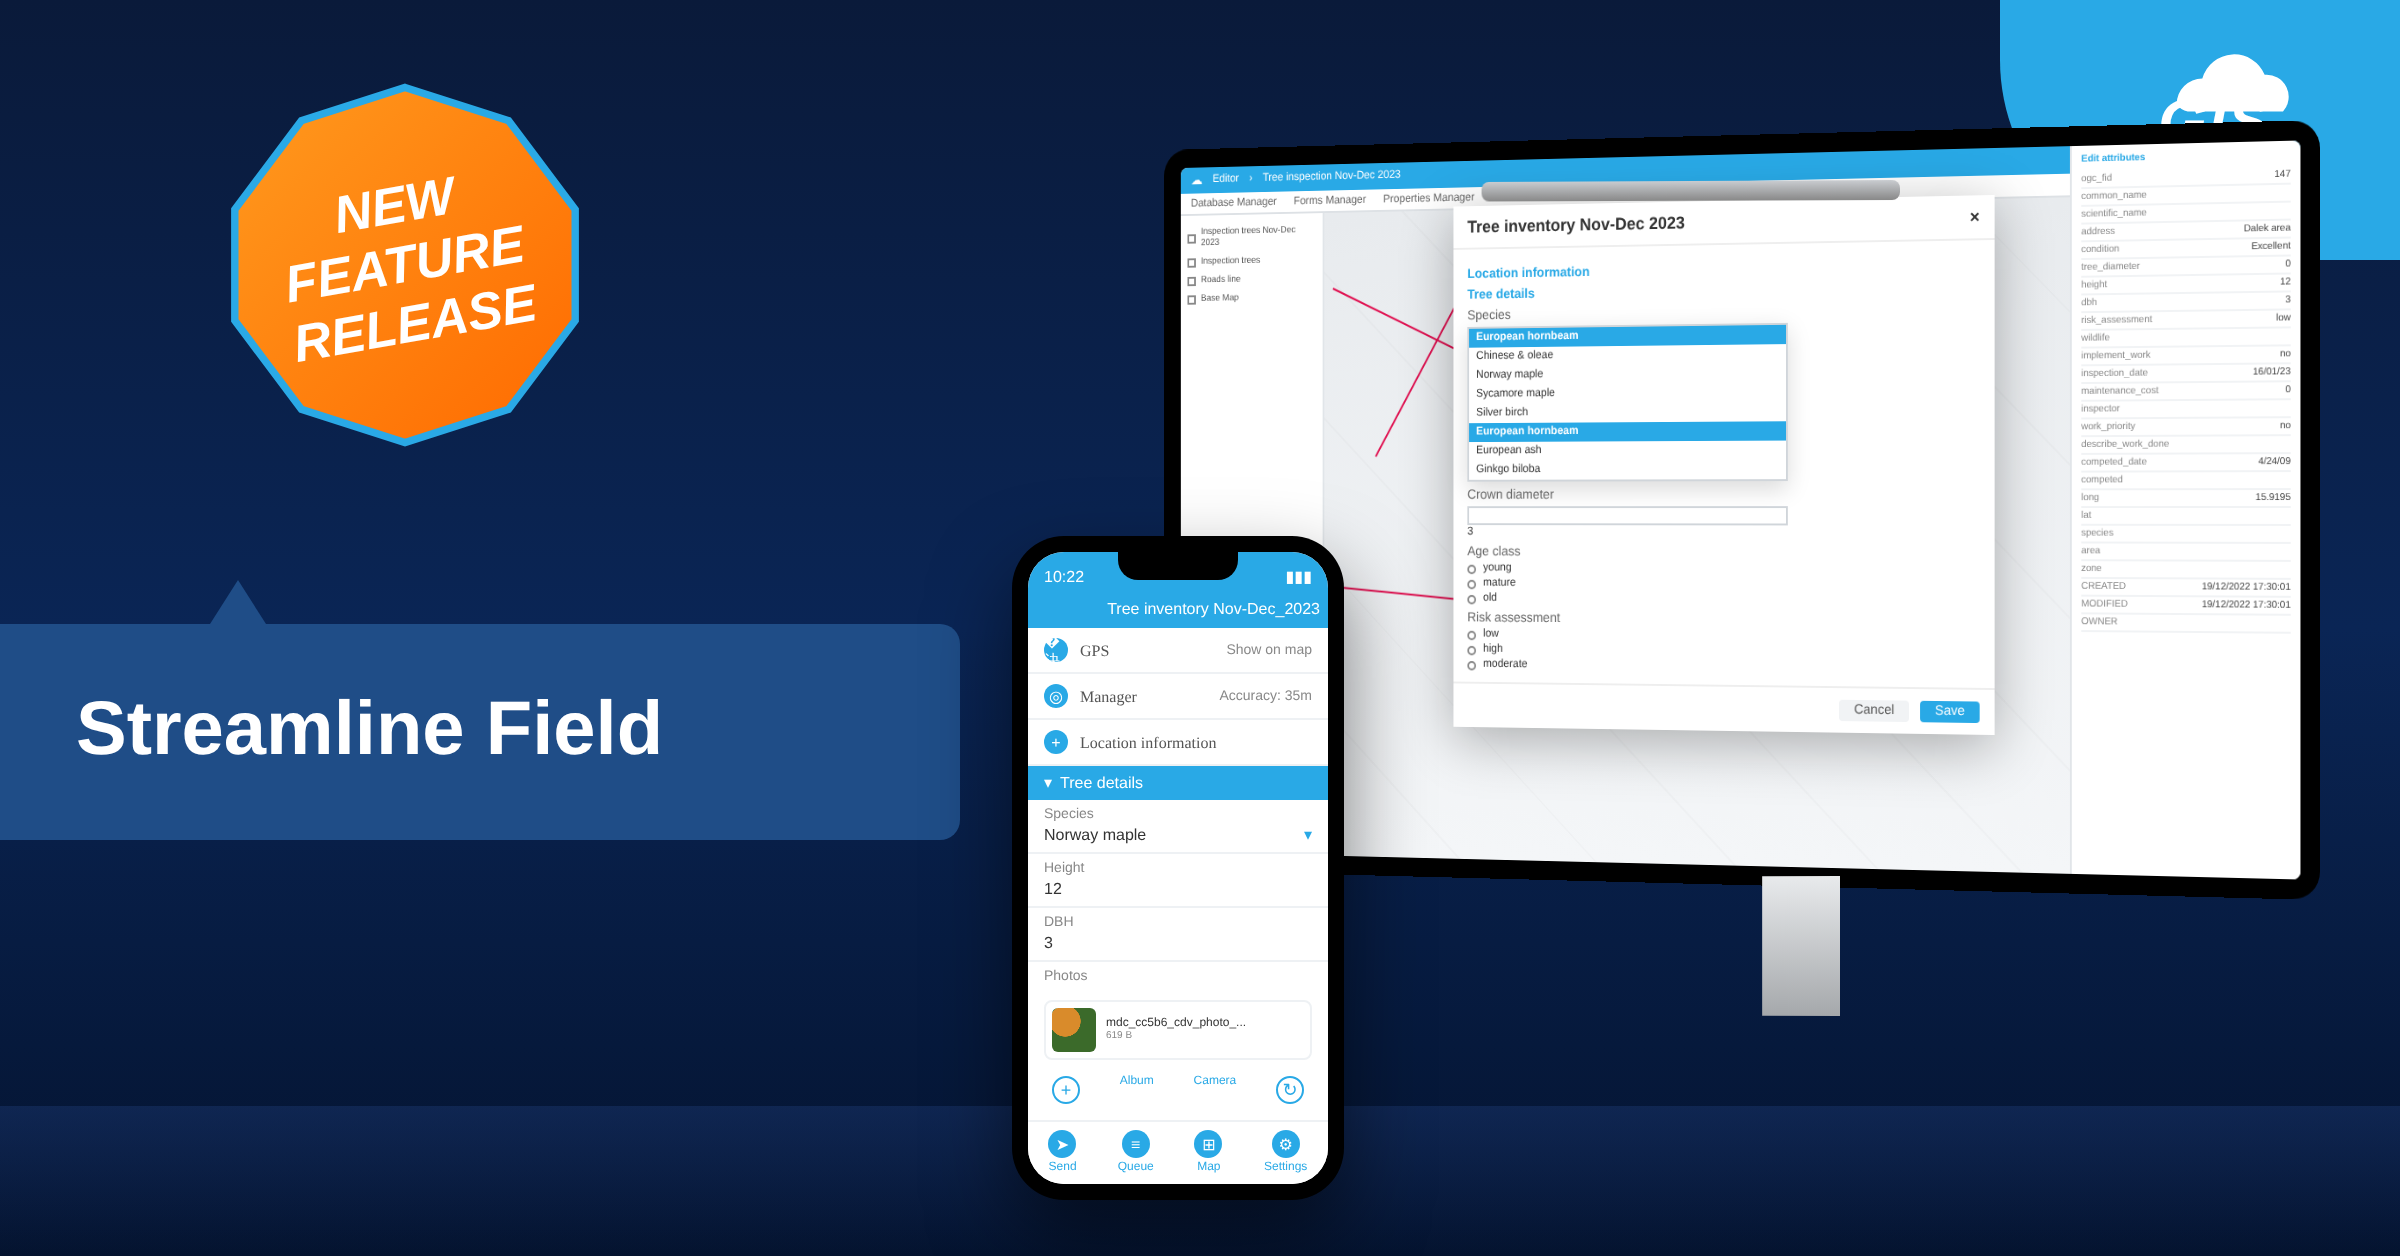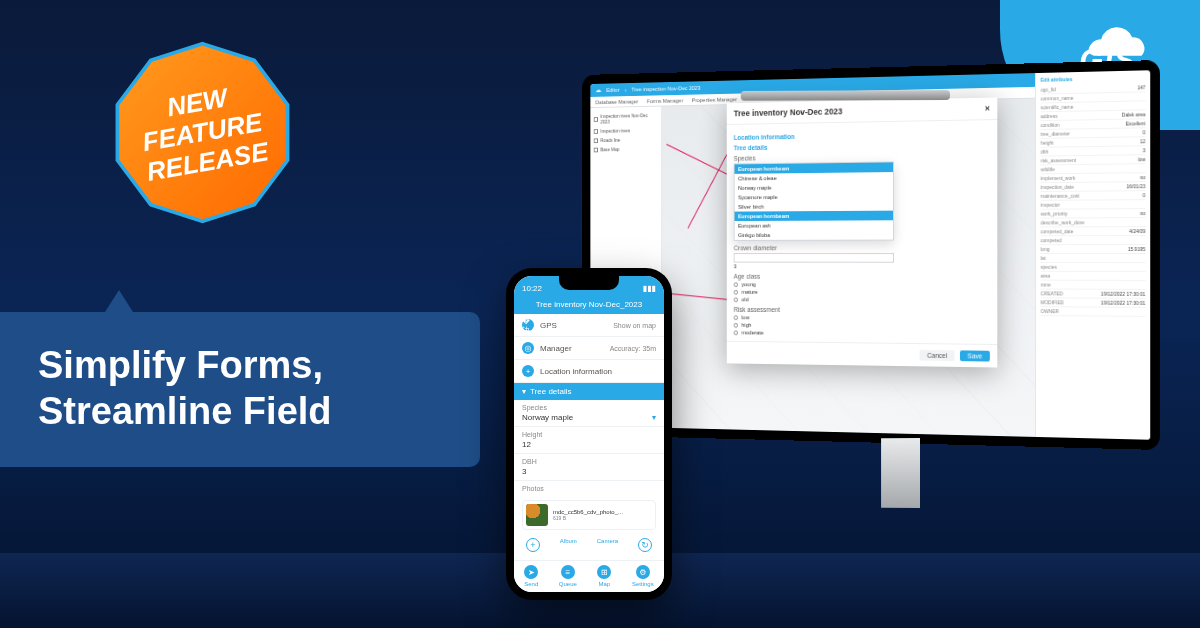--- a/index.html
+++ b/index.html
@@ -242,33 +242,33 @@
 }
 .phone-screen {
   background:#fff; border-radius:18px; width:100%; height:100%;
   overflow:hidden; position:relative; font-size:8px; color:#333;
 }
 .ph-status {
   background:#29a9e6; height:22px; display:flex; align-items:center;
   padding: 2px 8px 0; color:#fff; font-size:8px; justify-content:space-between;
 }
 .ph-header{
-  background:#29a9e6; color:#fff; padding:2px 4px 5px; text-align:center;
+  background:#29a9e6; color:#fff; padding:2px 4px 5px; text-align:right;
   font-size:8px;
 }
 .ph-row {
   display:flex; align-items:center; padding:5px 8px;
   border-bottom:1px solid #eef1f4; gap:6px;
 }
 .ph-row .ico {
   width:12px;height:12px;border-radius:50%;background:#29a9e6;
   display:flex;align-items:center;justify-content:center;color:#fff;font-size:8px;
   flex:none;
 }
-.ph-row .label { color:#555; font-size:8px;}
+.ph-row .label { color:#555; font-size:8px;font-family:Liberation Serif, serif;}
 .ph-row .sub { color:#888; font-size:7px; }
 .ph-section {
   background:#29a9e6; color:#fff; padding:4px 8px; font-size:8px;
   display:flex; align-items:center; gap:4px;
 }
 .ph-chev { font-size:8px; }
 .ph-field { padding:4px 8px; border-bottom:1px solid #eef1f4;}
 .ph-field .flabel { color:#888; font-size:7px;}
 .ph-field .fval { color:#333; font-size:8px; margin-top:2px; display:flex; justify-content:space-between; align-items:center;}
 .ph-photo {
@@ -332,21 +332,20 @@
   <div class="badge-text">
     <div>NEW</div>
     <div>FEATURE</div>
     <div>RELEASE</div>
   </div>
 </div>
 
 <div class="headline-wrap">
   <div class="headline-pointer"></div>
   <div class="headline">
-    <div>Simplify Forms,</div>
     <div>Streamline Field</div>
   </div>
 </div>
 
 <div class="desktop">
   <div class="monitor-bezel">
     <div class="monitor-screen">
 
       <div class="topbar">
         <span>☁</span>

